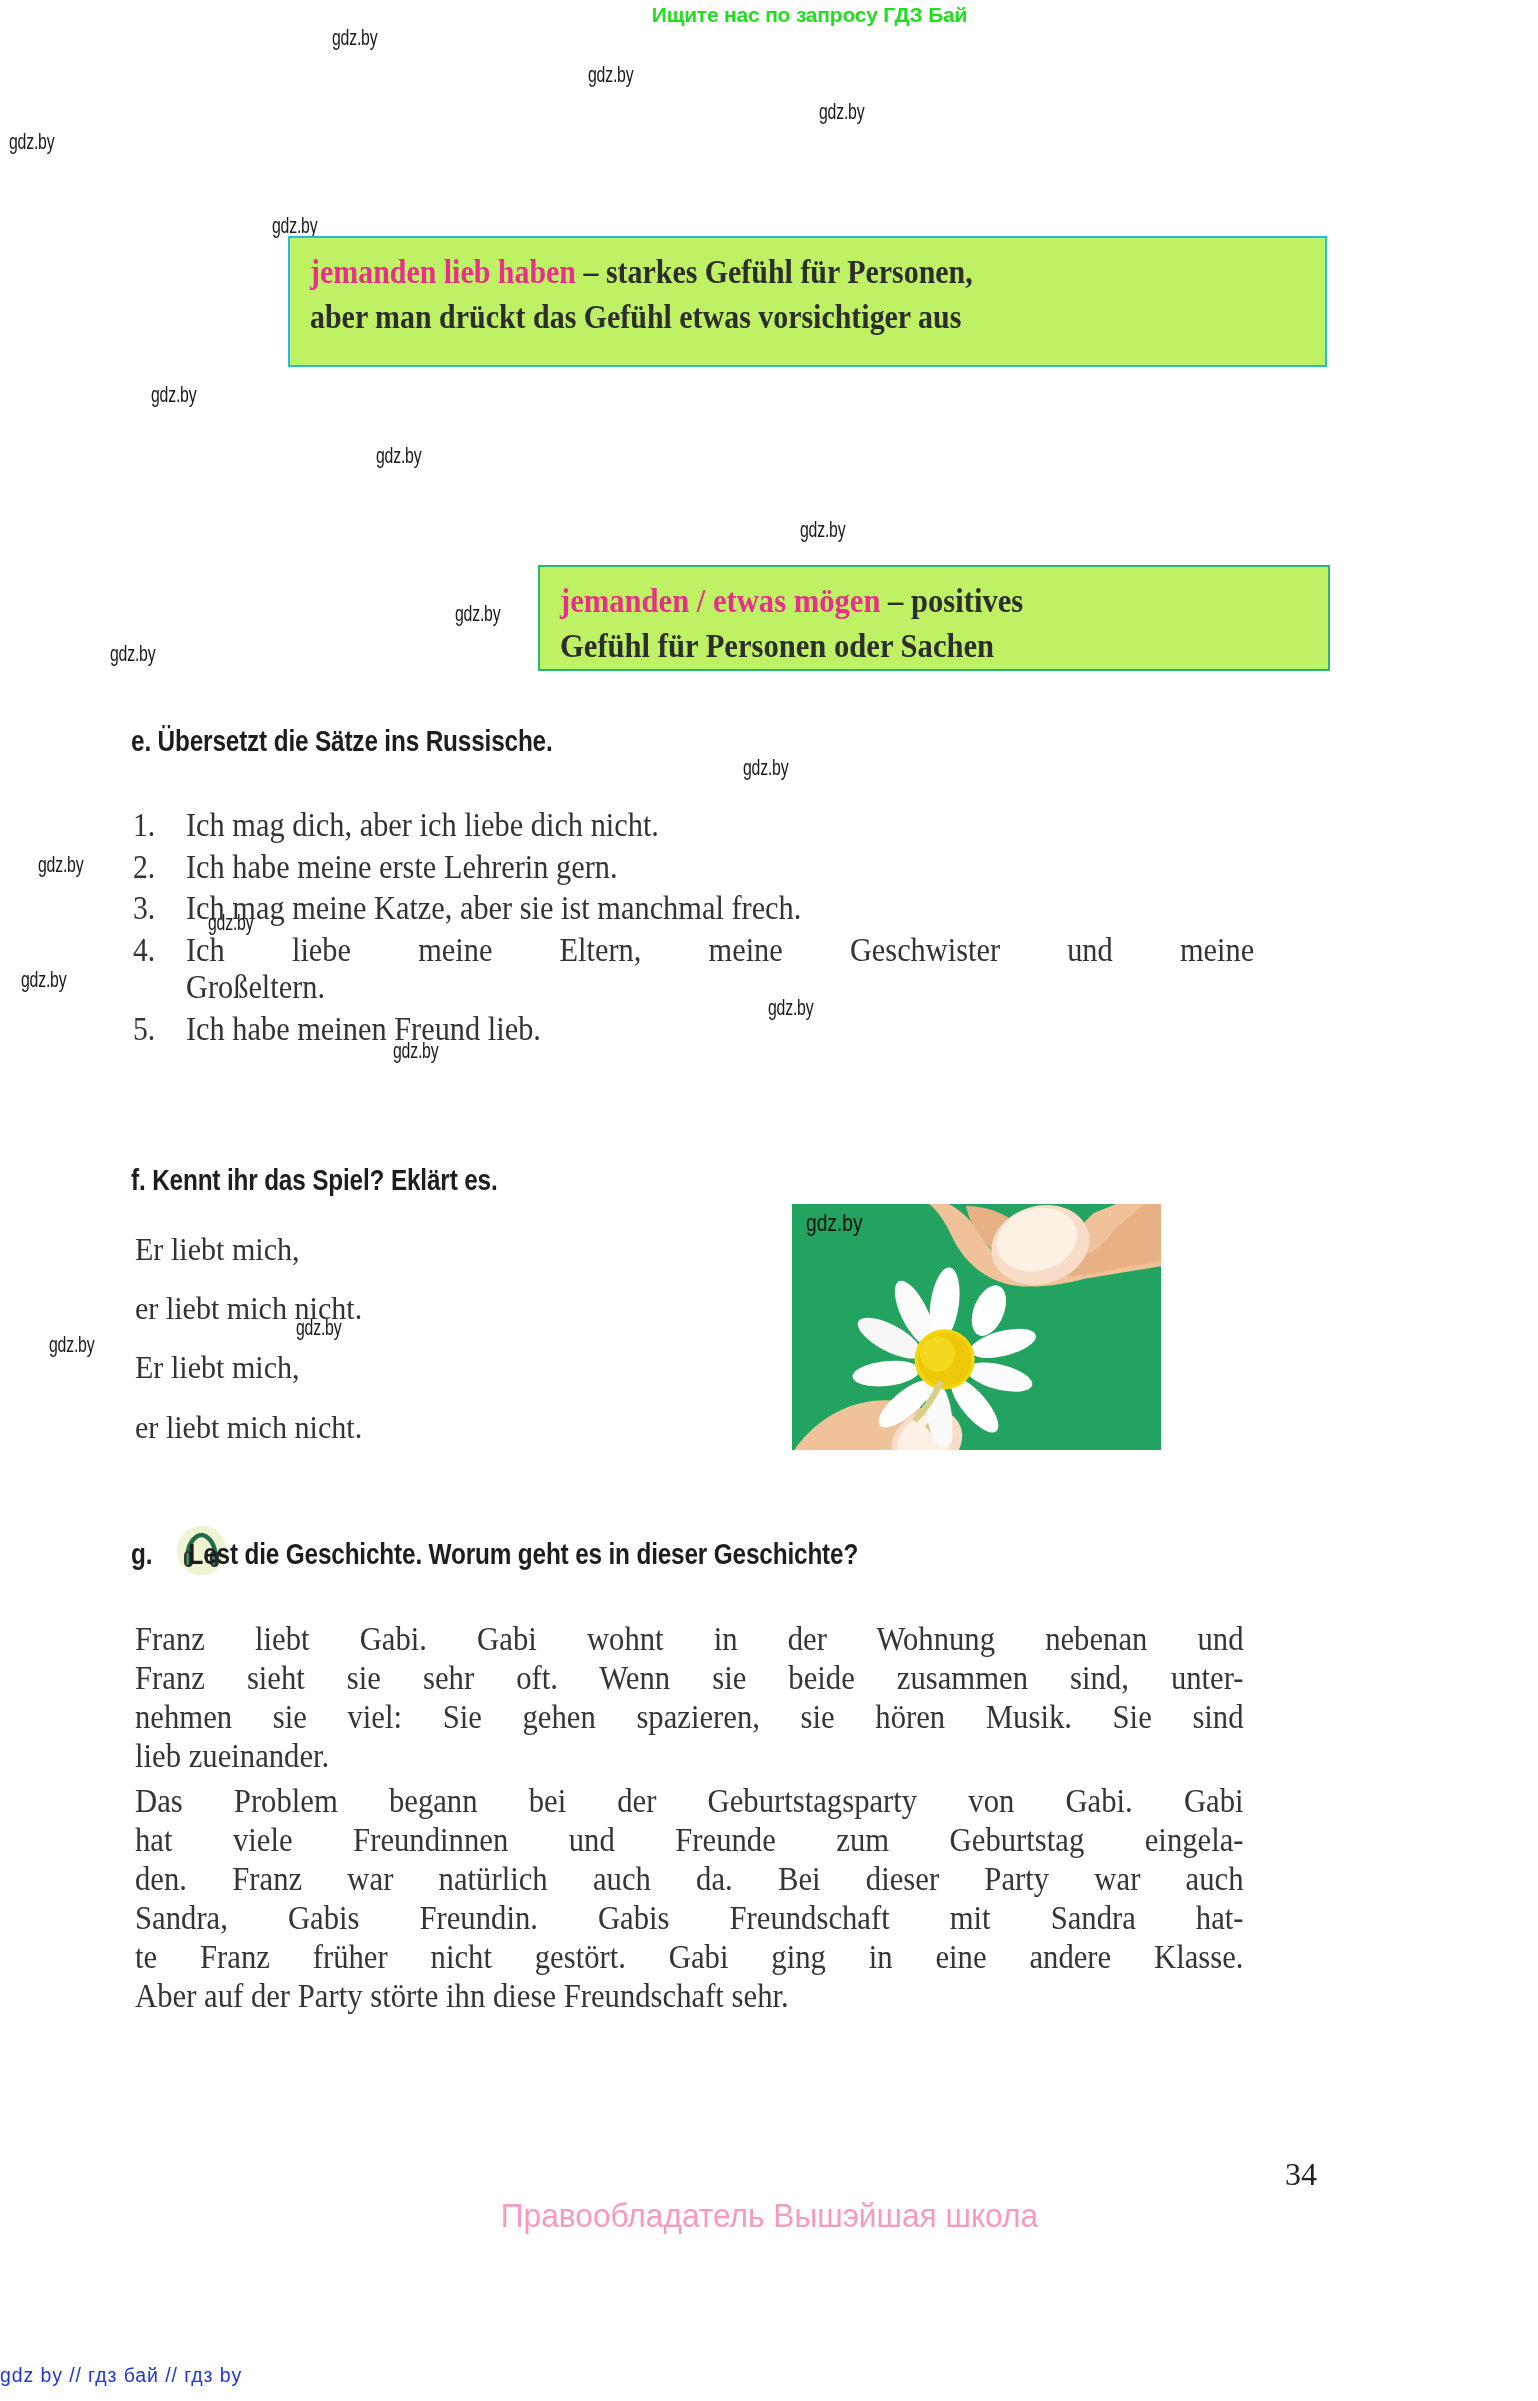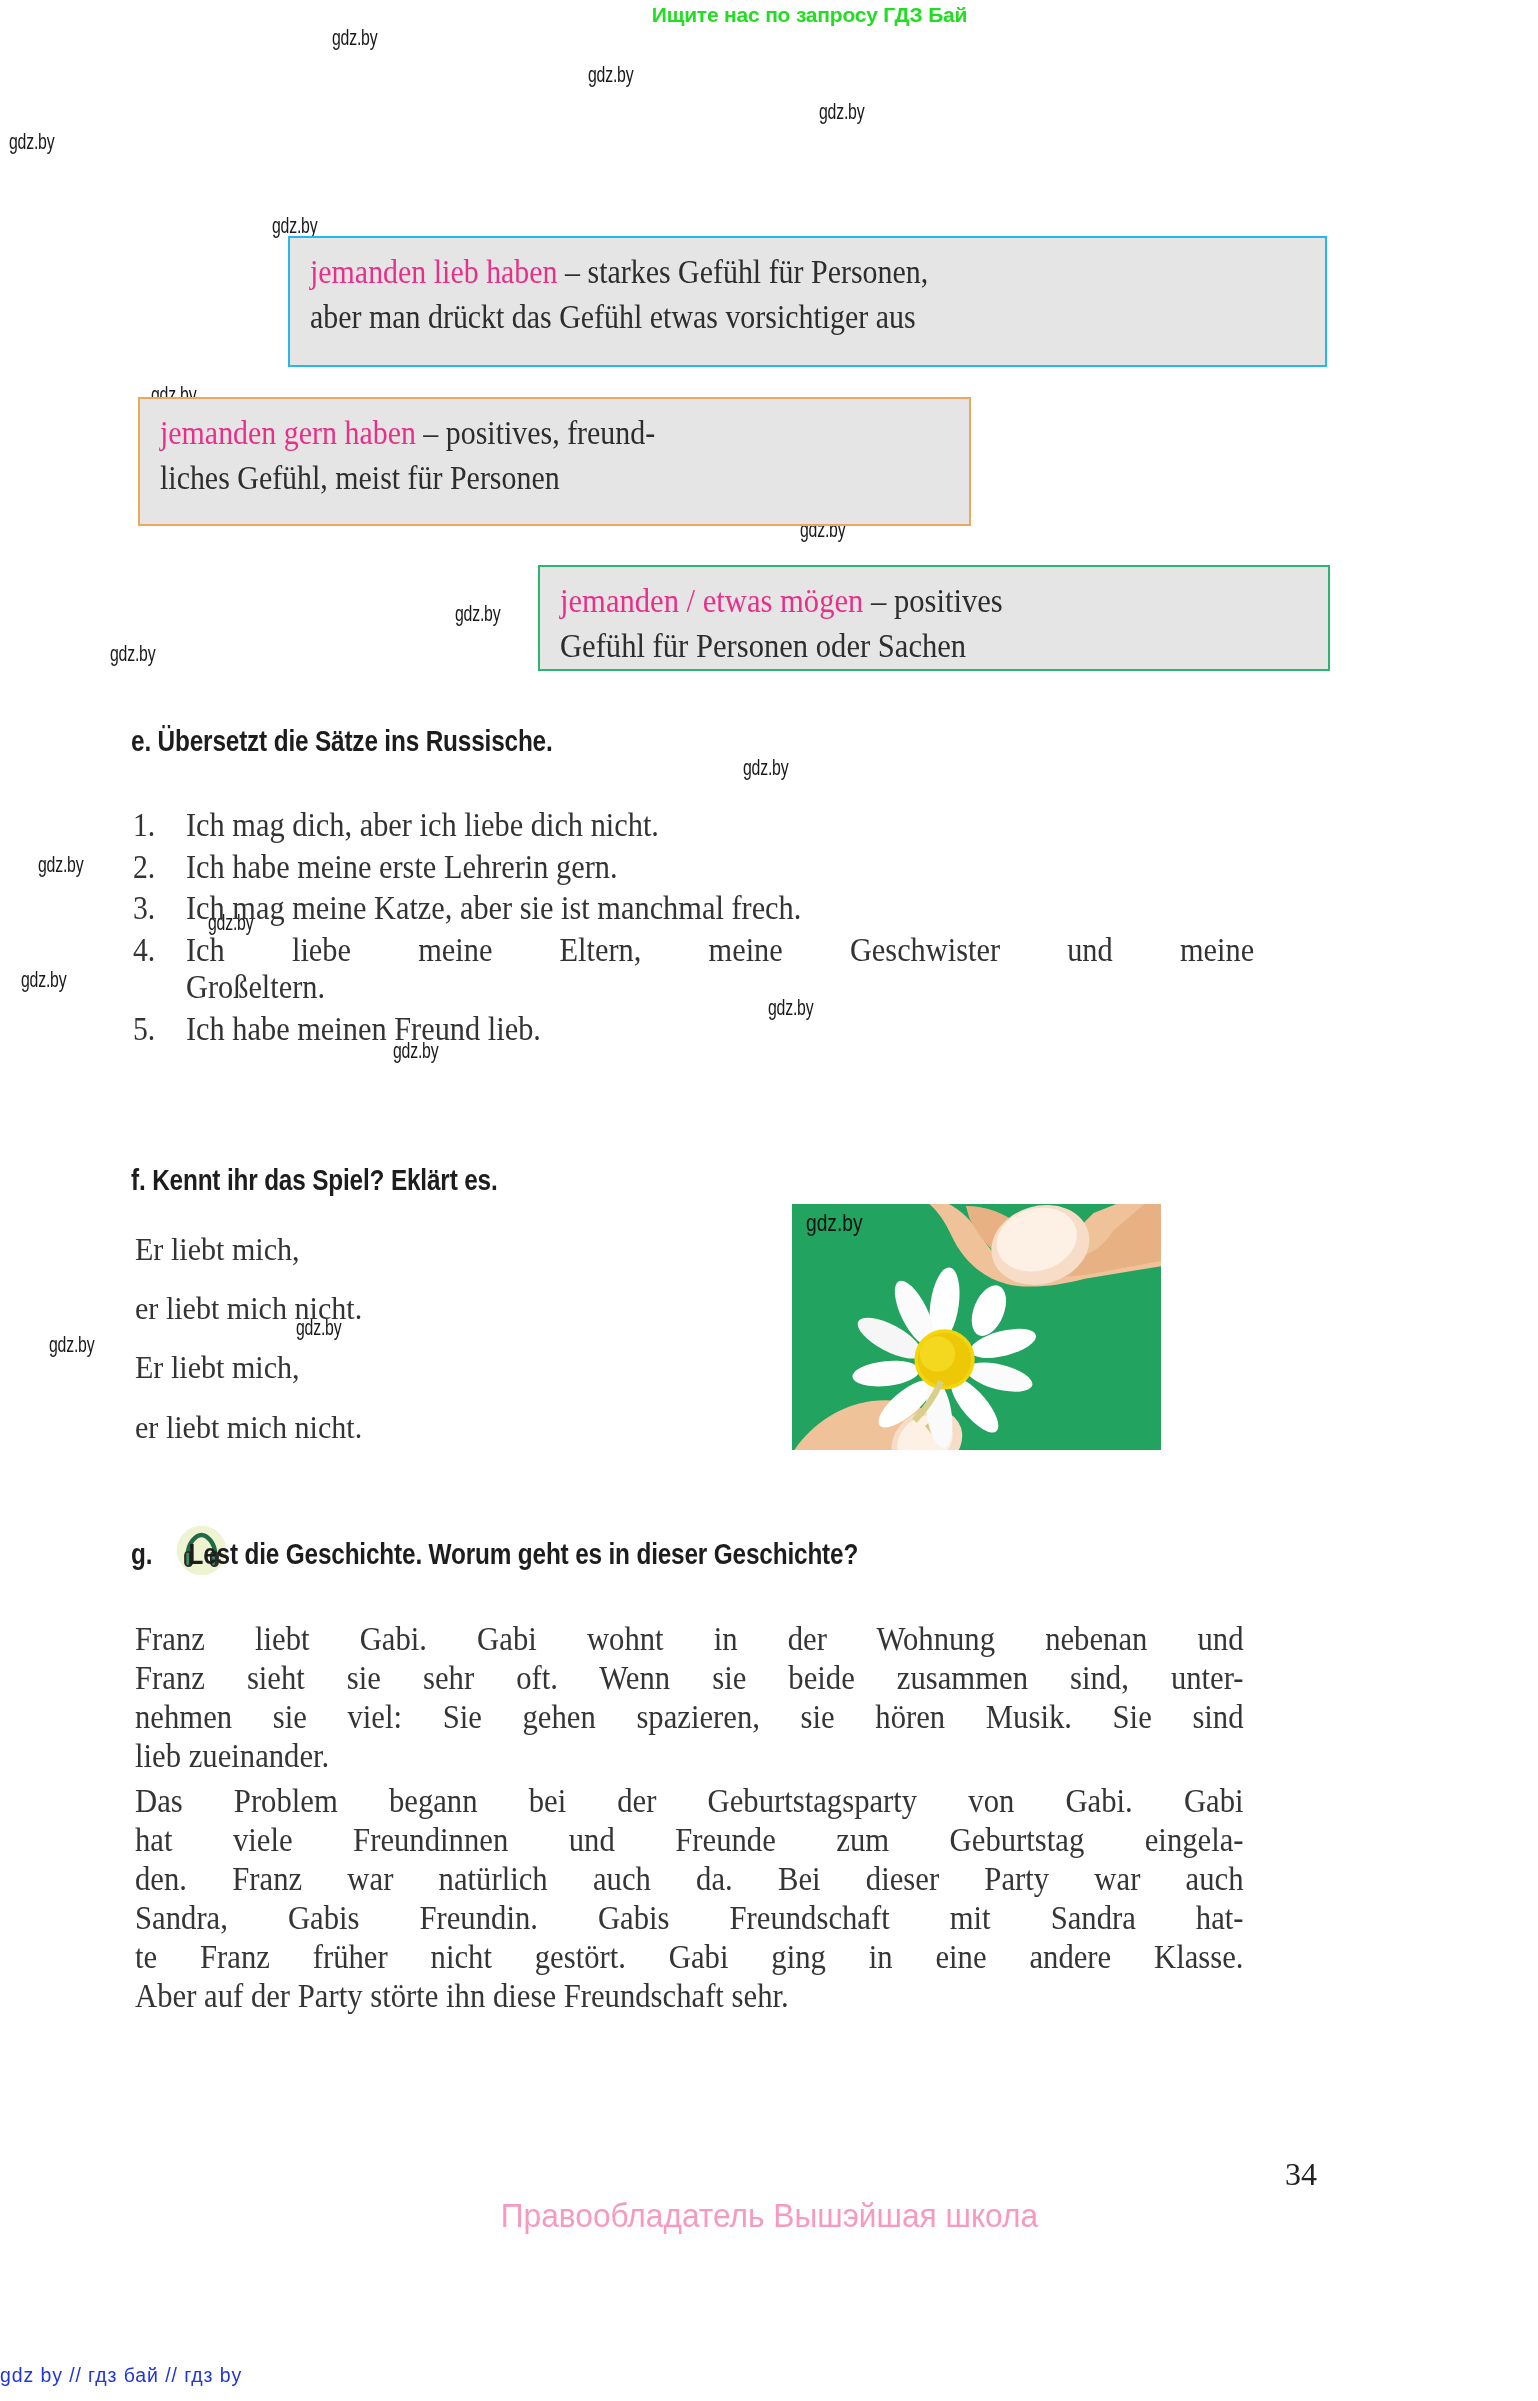--- a/index.html
+++ b/index.html
@@ -44,22 +44,23 @@
     font-weight: bold;
     color: #22dd22;
     letter-spacing: -0.2px;
     padding-left: 40px;
   }
 
   
   .defbox {
     position: absolute;
     box-sizing: border-box;
-    background: #e5e5e5;
+    background: #bef264;
     padding: 12.4px 19.5px 14px 19.5px;
+    font-weight: bold;
   }
   .defbox .line {
     font-family: "Liberation Serif", serif;
     font-size: 34px;
     line-height: 1.3;
     color: #2d2d2d;
     white-space: nowrap;
     transform: scaleX(0.88);
     transform-origin: left center;
   }
@@ -279,24 +280,20 @@
       <div class="wm" style="left: 823px; top: 1222px;">gdz.by</div>
       <div class="wm" style="left: 296px; top: 1315px;">gdz.by</div>
       <div class="wm" style="left: 49px; top: 1332px;">gdz.by</div>
     </div>
 
   <div class="defbox" id="box-lieb">
     <div class="line"><span class="kw">jemanden lieb haben</span><span> – starkes Gefühl für Personen,</span></div>
     <div class="line">aber man drückt das Gefühl etwas vorsichtiger aus</div>
   </div>
 
-  <div class="defbox" id="box-gern">
-    <div class="line"><span class="kw">jemanden gern haben</span><span> – positives, freund-</span></div>
-    <div class="line">liches Gefühl, meist für Personen</div>
-  </div>
 
   <div class="defbox" id="box-mogen">
     <div class="line"><span class="kw">jemanden / etwas mögen</span><span> –  positives</span></div>
     <div class="line">Gefühl für Personen oder Sachen</div>
   </div>
 
   <div class="ex-head" id="head-e">e. Übersetzt die Sätze ins Russische.</div>
 
   <div id="list-e">
       <div class="item">

